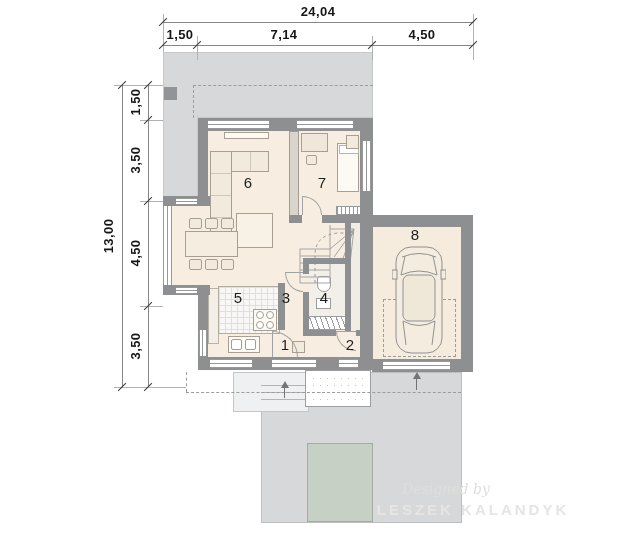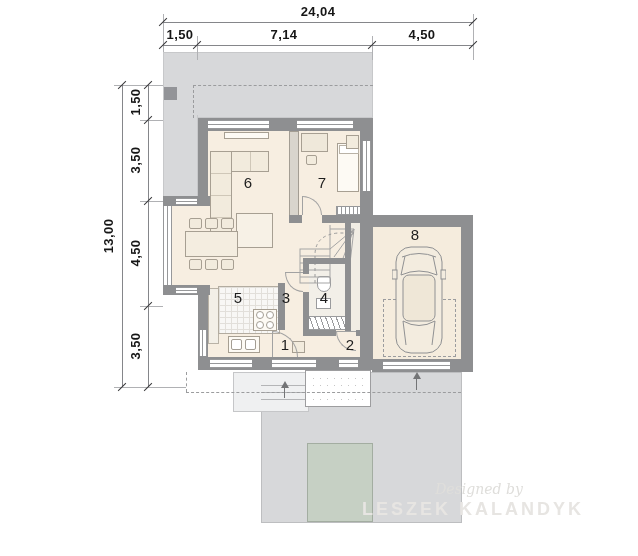--- a/index.html
+++ b/index.html
@@ -36,21 +36,21 @@
            border:1px solid #9a9b9d;box-sizing:border-box;}
   .burner{width:8px;height:8px;border:1px solid #a39d93;border-radius:50%;box-sizing:border-box;background:#fff;}
   .basin{width:11px;height:11px;border:1px solid #a39d93;border-radius:2px;box-sizing:border-box;background:#fff;}
   .chair{width:13px;height:11px;border:1px solid #a79f92;border-radius:2px;background:#f2ebdd;box-sizing:border-box;}
   .arrow{width:1px;background:#737476;}
   .arrow::before{content:"";position:absolute;top:-6px;left:-3.5px;border:4px solid transparent;
                  border-bottom:7px solid #737476;}
   .dots{background-image:radial-gradient(#c6c6c6 0.8px,transparent 1px);background-size:7px 7px;}
   .wm1{font-family:"DejaVu Serif",serif;font-style:italic;font-size:14px;color:#dfdedb;
        transform:translate(-50%,-50%);white-space:nowrap;}
-  .wm2{font-size:18px;letter-spacing:3px;color:#e7e5e2;font-weight:700;
+  .wm2{font-size:15px;letter-spacing:3px;color:#e7e5e2;font-weight:700;
        transform:translate(-50%,-50%);white-space:nowrap;}
 </style>
 </head>
 <body>
 
 <div id="stage">
 
   <div class="abs terrace" style="left:163px;top:52px;width:210px;height:66px;"></div>
   <div class="abs terrace" style="left:163px;top:115px;width:35px;height:82px;border-top:none;"></div>
   <div class="abs" style="left:261px;top:372px;width:201px;height:151px;background:#d7d8da;border:1px solid #bdbec0;box-sizing:border-box;"></div>
@@ -229,16 +229,16 @@
   <div class="abs tick" style="left:148px;top:120px;"></div>
   <div class="abs tick" style="left:148px;top:201px;"></div>
   <div class="abs tick" style="left:148px;top:306px;"></div>
   <div class="abs tick" style="left:148px;top:387px;"></div>
   <span class="abs dlabel rot" style="left:108px;top:236px;">13,00</span>
   <span class="abs dlabel rot" style="left:135px;top:102px;">1,50</span>
   <span class="abs dlabel rot" style="left:135px;top:160px;">3,50</span>
   <span class="abs dlabel rot" style="left:135px;top:253px;">4,50</span>
   <span class="abs dlabel rot" style="left:135px;top:346px;">3,50</span>
 
-  <span class="abs wm1" style="left:479px;top:489px;">Designed by</span>
+  <span class="abs wm1" style="left:446px;top:489px;">Designed by</span>
   <span class="abs wm2" style="left:473px;top:509px;">LESZEK KALANDYK</span>
 
 </div>
 
 </body></html>

